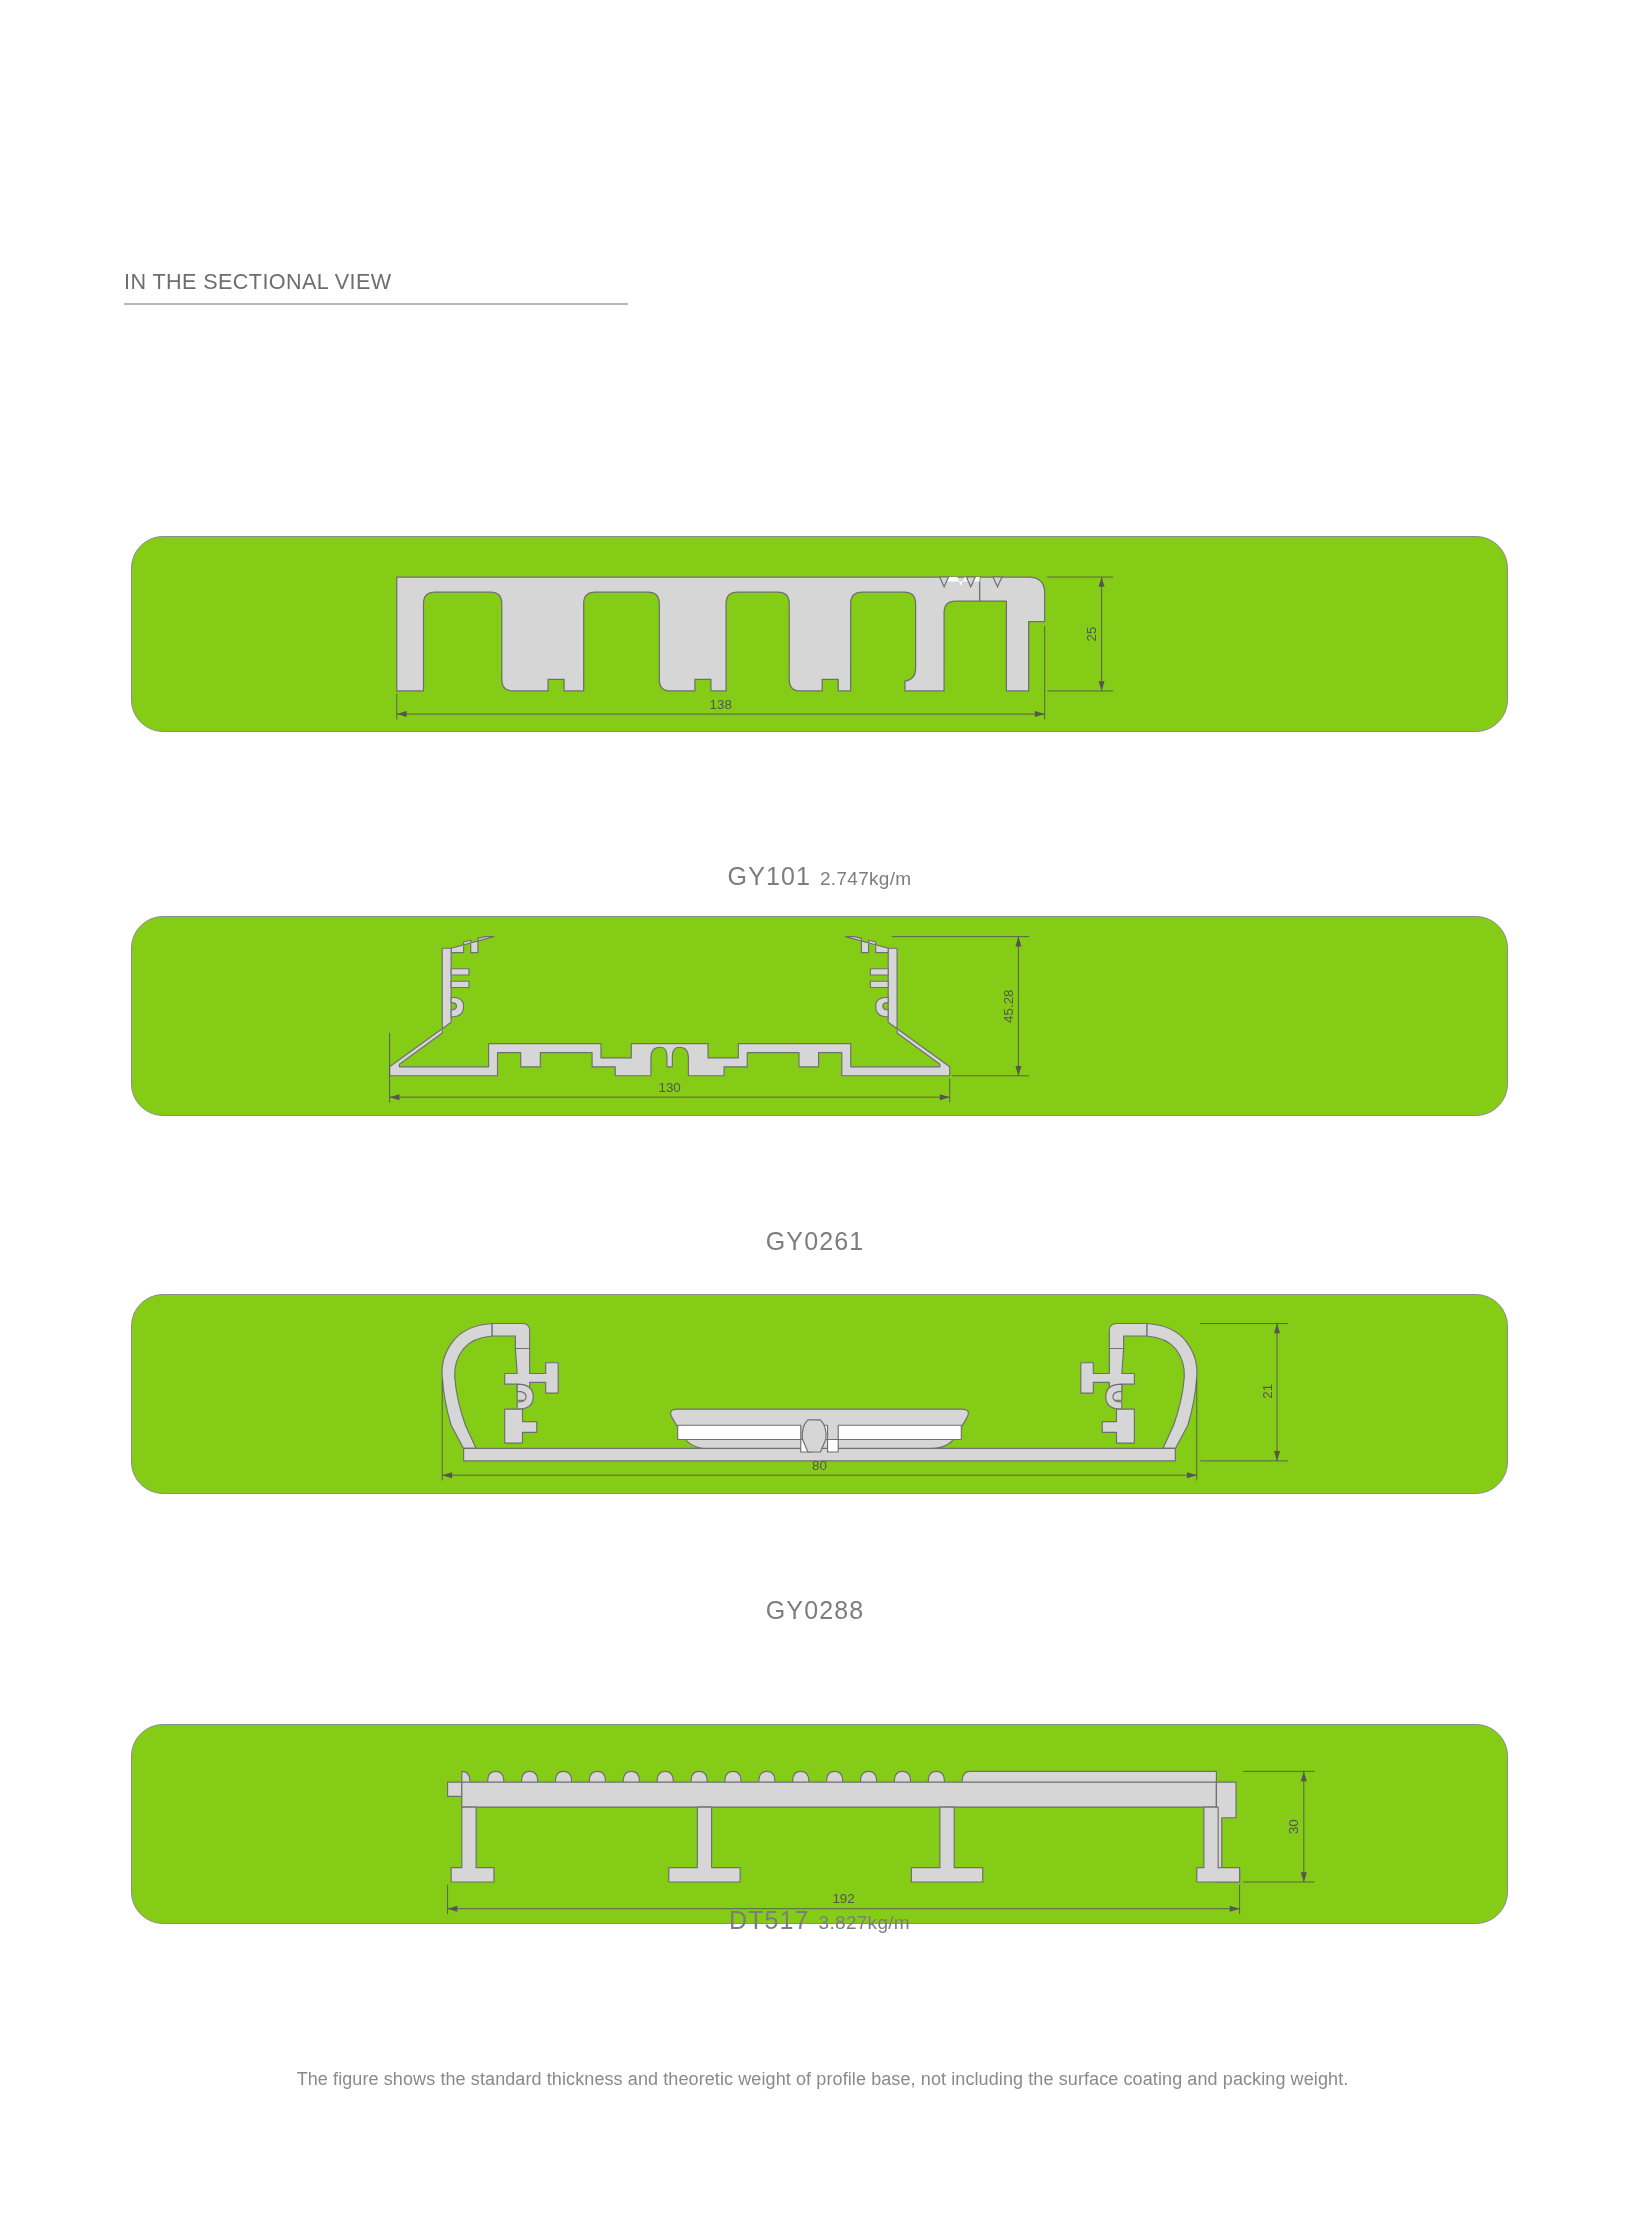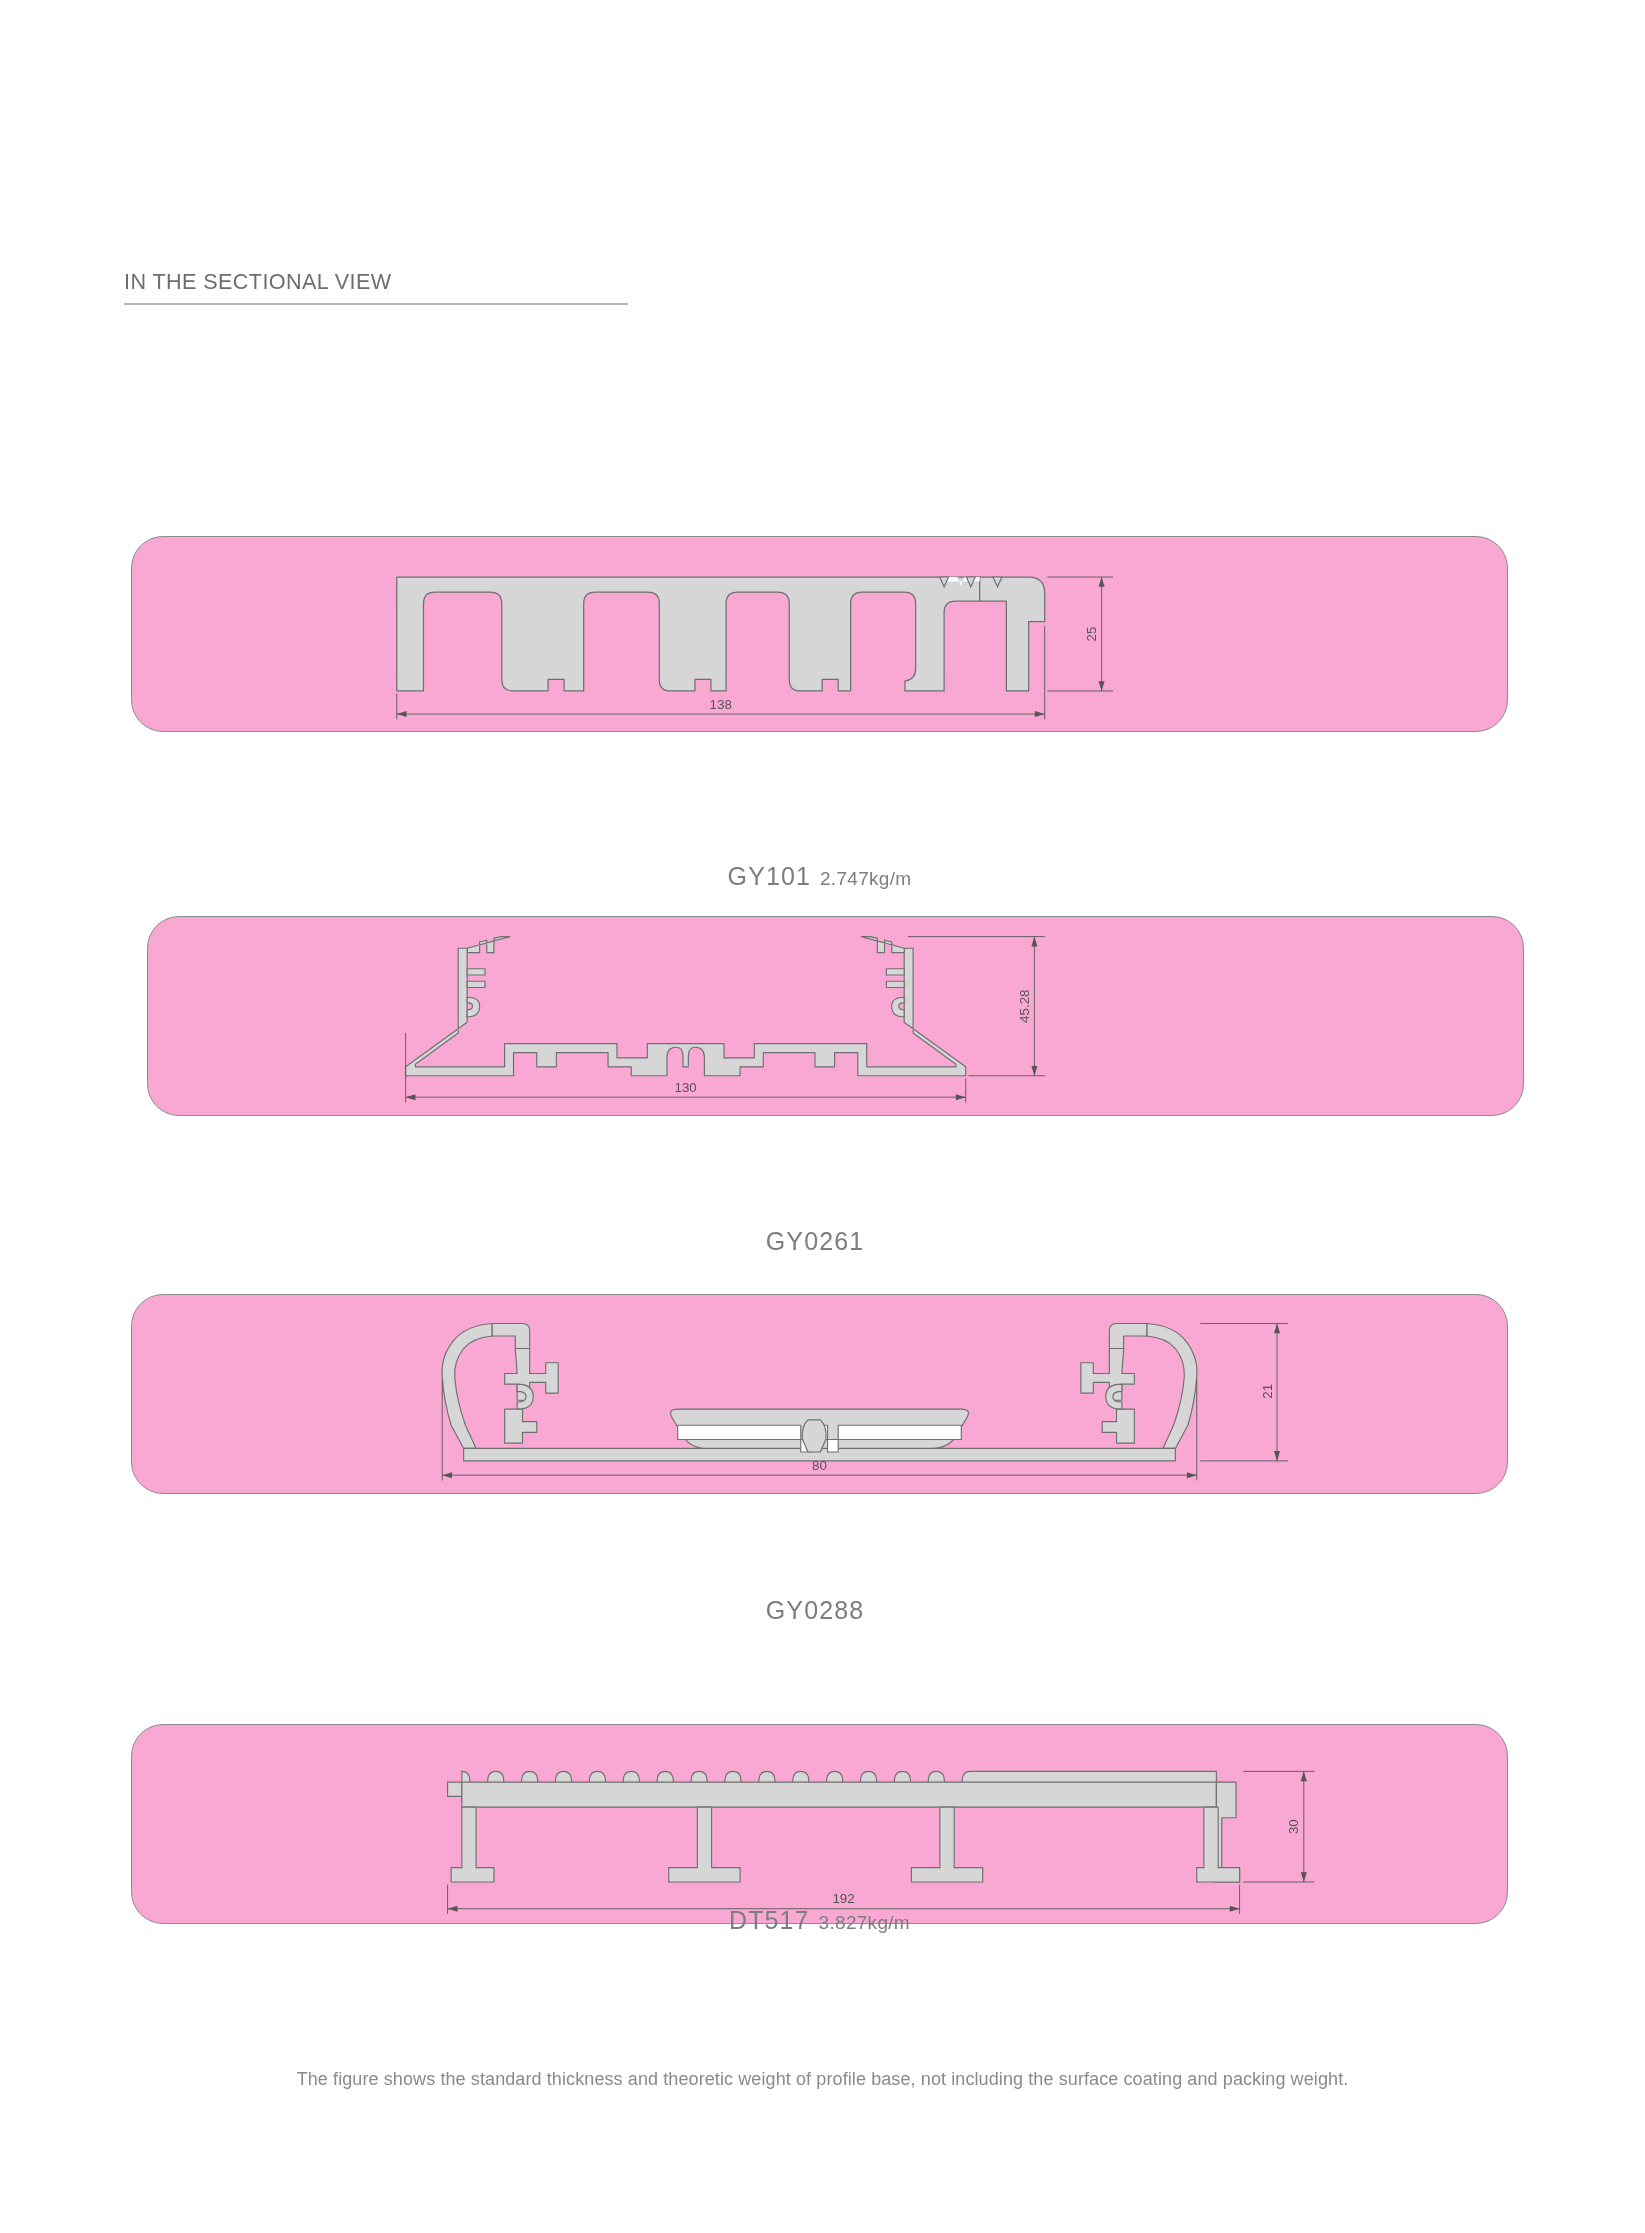--- a/index.html
+++ b/index.html
@@ -57,21 +57,21 @@
   }
 
   
   .card {
     position: absolute;
     left: 131px;
     width: 1377px;
     border: 1.3px solid #8c8c8c;
     border-radius: 32px;
     box-sizing: border-box;
-    background: #f9a8d4;
+    background: #84cc16;
   }
   .card svg { display: block; width: 100%; height: 100%; }
 
   .caption {
     position: absolute;
     left: 131px;
     width: 1377px;
     text-align: center;
     color: #7d7d7d;
   }
@@ -90,21 +90,21 @@
   #cap-1  { top: 862px; text-align: center; }
   #card-2 { top: 916px; height: 209px; }
   #cap-2  { top: 1227px; }
   #card-3 { top: 1294px; height: 200px; }
   #cap-3  { top: 1596px; }
   #card-4 { top: 1724px; height: 200px; }
   #cap-4  { top: 1906px; }
 
   
   #card-1 { height: 196px; }
-  #card-2 { height: 200px; margin-left: 16px; }
+  #card-2 { height: 200px; }
   #card-3 { height: 200px; }
   #card-4 { height: 200px; }
 
   
   .footer {
     position: absolute;
     left: 0;
     top: 2066px;
     width: 1645px;
     text-align: center;

